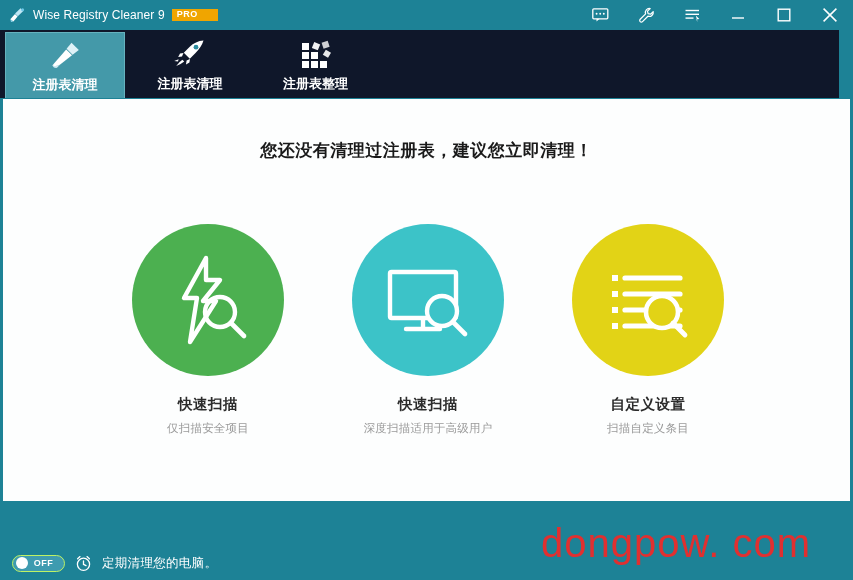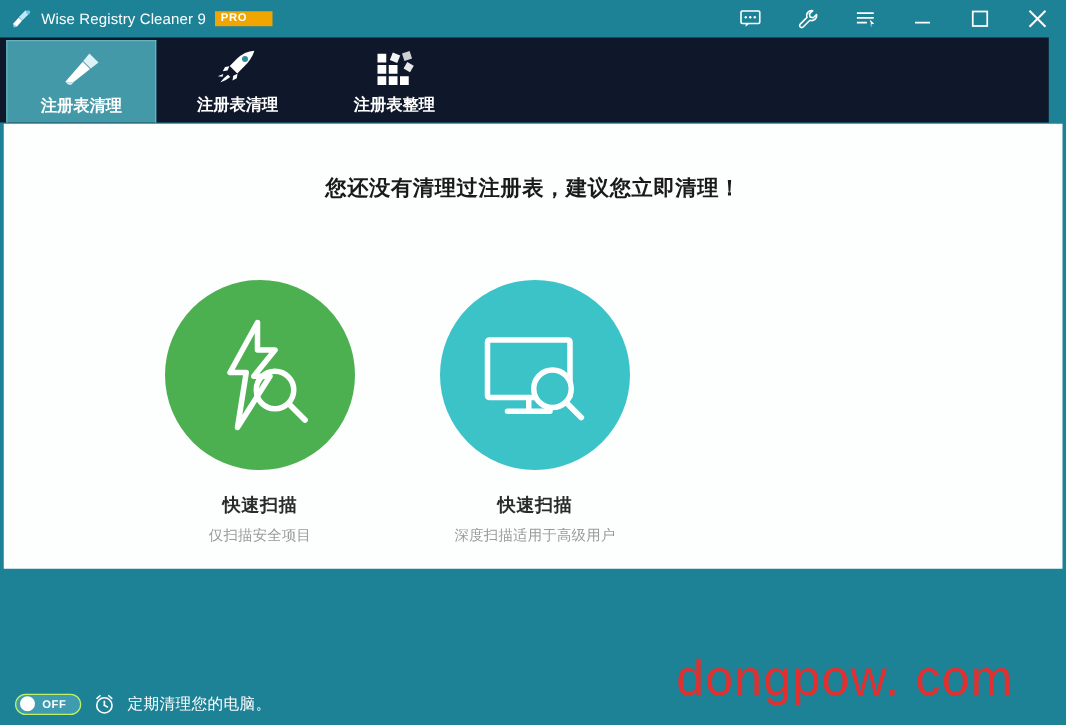--- a/index.html
+++ b/index.html
@@ -110,21 +110,21 @@
   #tab0 { left: 5px; width: 120px; }
   #tab1 { left: 140px; width: 100px; }
   #tab2 { left: 263px; width: 105px; }
 
   
   #content {
     position: absolute;
     left: 3px;
     top: 99px;
     width: 847px;
-    height: 356px;
+    height: 402px;
     background: #fdfefe;
     box-sizing: border-box;
   }
   #headline {
     position: absolute;
     left: 0; top: 40px;
     width: 847px;
     text-align: center;
     color: #1a1a1a;
     font-size: 17px;
@@ -372,20 +372,38 @@
           <line x1="43" y1="66" x2="43" y2="76" stroke="#ffffff" stroke-width="4.4"></line>
           <line x1="26" y1="77" x2="60" y2="77" stroke="#ffffff" stroke-width="4.4" stroke-linecap="round"></line>
           <circle cx="62" cy="59" r="15" fill="#3cc3c8" stroke="#ffffff" stroke-width="4.4"></circle>
           <line x1="73" y1="70" x2="85" y2="82" stroke="#ffffff" stroke-width="4.6" stroke-linecap="round"></line>
         </svg>
       </div>
       <div class="action-title">快速扫描</div>
       <div class="action-desc">深度扫描适用于高级用户</div>
     </div>
 
+    <div class="action" id="action2">
+      <div class="circle" style="background:#e2d316;">
+        <svg width="96" height="96" viewBox="0 0 96 96">
+          <rect x="12" y="23" width="6" height="6" fill="#ffffff"></rect>
+          <rect x="12" y="39" width="6" height="6" fill="#ffffff"></rect>
+          <rect x="12" y="55" width="6" height="6" fill="#ffffff"></rect>
+          <rect x="12" y="71" width="6" height="6" fill="#ffffff"></rect>
+          <line x1="25" y1="26" x2="80" y2="26" stroke="#ffffff" stroke-width="5.2" stroke-linecap="round"></line>
+          <line x1="25" y1="42" x2="80" y2="42" stroke="#ffffff" stroke-width="5.2" stroke-linecap="round"></line>
+          <line x1="25" y1="58" x2="80" y2="58" stroke="#ffffff" stroke-width="5.2" stroke-linecap="round"></line>
+          <line x1="25" y1="74" x2="80" y2="74" stroke="#ffffff" stroke-width="5.2" stroke-linecap="round"></line>
+          <circle cx="62" cy="60" r="16" fill="#e2d316" stroke="#ffffff" stroke-width="4.6"></circle>
+          <line x1="73" y1="71" x2="85" y2="83" stroke="#ffffff" stroke-width="4.8" stroke-linecap="round"></line>
+        </svg>
+      </div>
+      <div class="action-title">自定义设置</div>
+      <div class="action-desc">扫描自定义条目</div>
+    </div>
   </div>
 
   <div id="statusbar">
     <div class="toggle">
       <span class="toggle-knob"></span>
       <span class="toggle-text">OFF</span>
     </div>
     <svg class="clock-icon" width="17" height="17" viewBox="0 0 17 17">
       <circle cx="8.5" cy="9.3" r="6.1" fill="none" stroke="#ffffff" stroke-width="1.3"></circle>
       <line x1="8.5" y1="6.0" x2="8.5" y2="9.3" stroke="#ffffff" stroke-width="1.3" stroke-linecap="round"></line>

